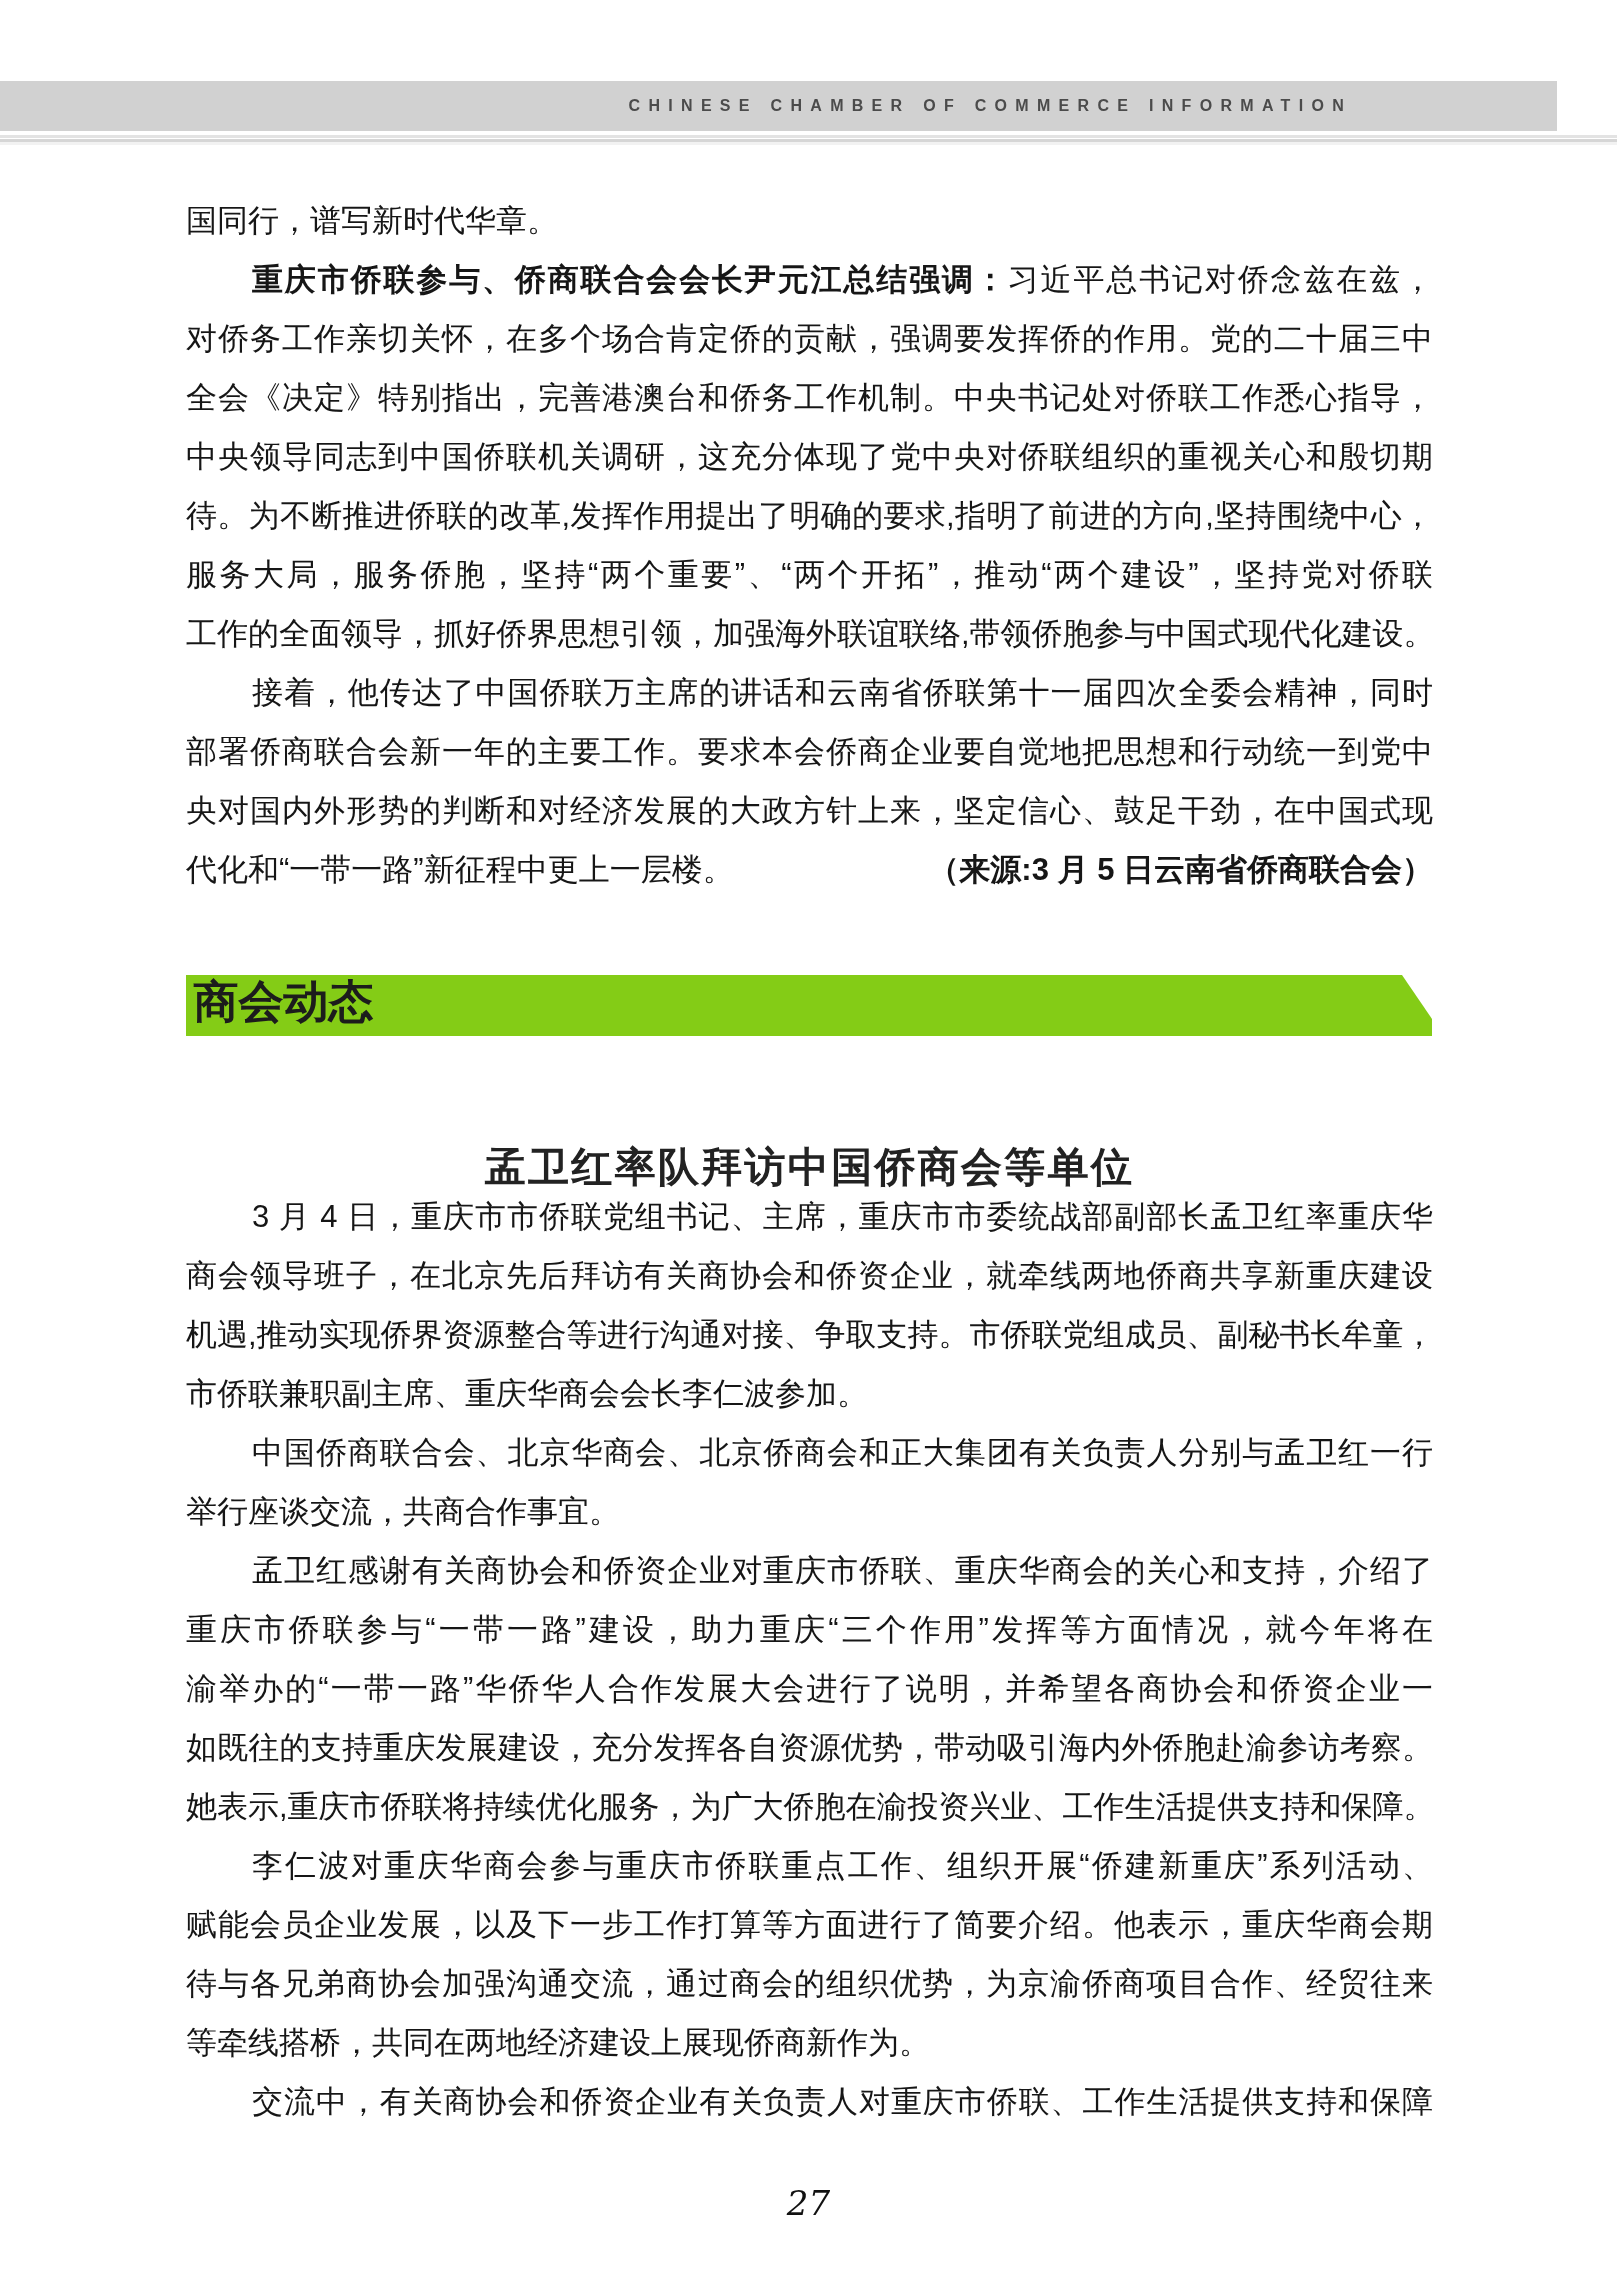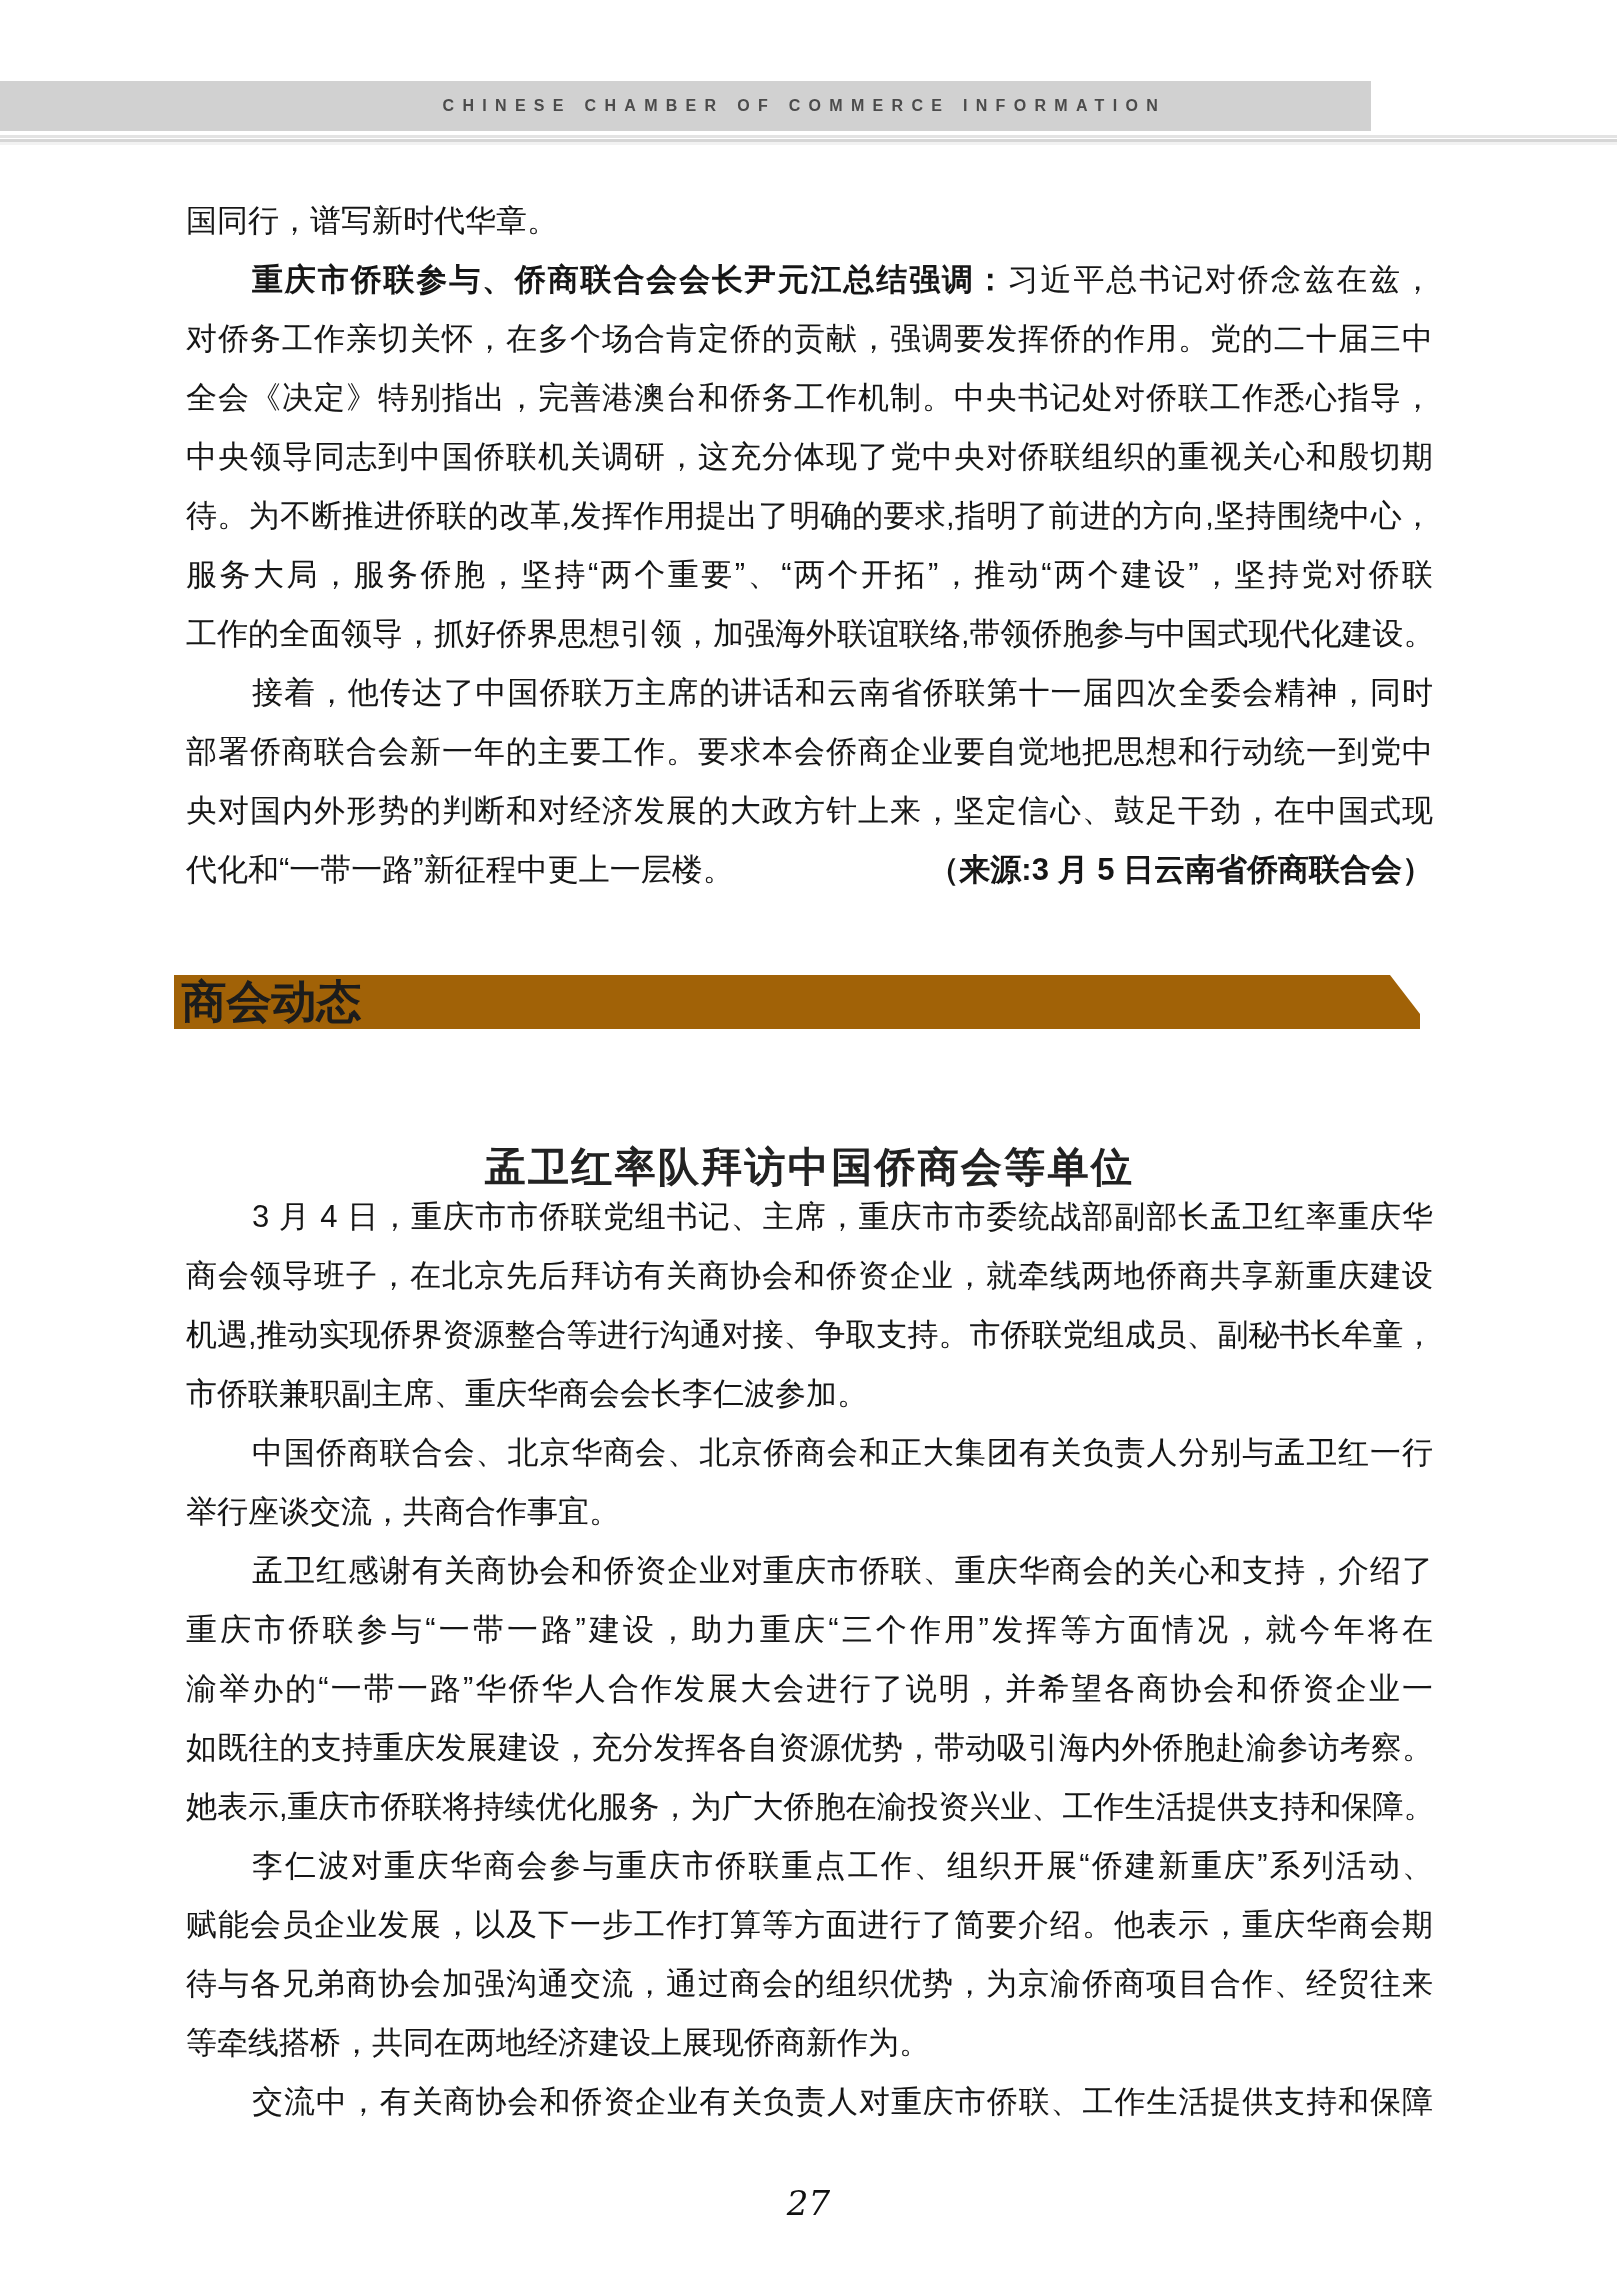--- a/index.html
+++ b/index.html
@@ -9,21 +9,21 @@
     height:2284px;
     background:#ffffff;
     font-family:"Liberation Sans", sans-serif;
     color:#161616;
     overflow:hidden;
   }
   
   .head-band{
     position:absolute;
     top:81px; left:0;
-    width:1371px; height:50px;
+    width:1557px; height:50px;
     background:#d1d1d1;
   }
   .head-band .head-text{
     display:block;
     height:50px; line-height:50px;
     text-align:right;
     padding-right:205px;
     font-size:16px;
     font-weight:bold;
     letter-spacing:8.3px;
@@ -61,23 +61,23 @@
   .ln .b{ font-weight:bold; }
   .ln.srcrow{
     display:flex;
     justify-content:space-between;
     text-align:left; text-align-last:auto;
   }
   .ln.srcrow .src{ font-weight:bold; }
   
   .sec-band{
     position:absolute;
-    top:975px; left:174px;
-    width:1246px; height:54px;
-    background:#a16207;
+    top:975px; left:186px;
+    width:1246px; height:61px;
+    background:#84cc16;
     clip-path:polygon(0 0, calc(100% - 30px) 0, 100% 72%, 100% 100%, 0 100%);
   }
   .sec-band .sec-title{
     display:inline-block;
     padding-left:7.5px;
     font-family:"DejaVu Serif", serif;
     font-weight:bold;
     font-size:45px;
     line-height:53px;
     color:#1c1c1c;

